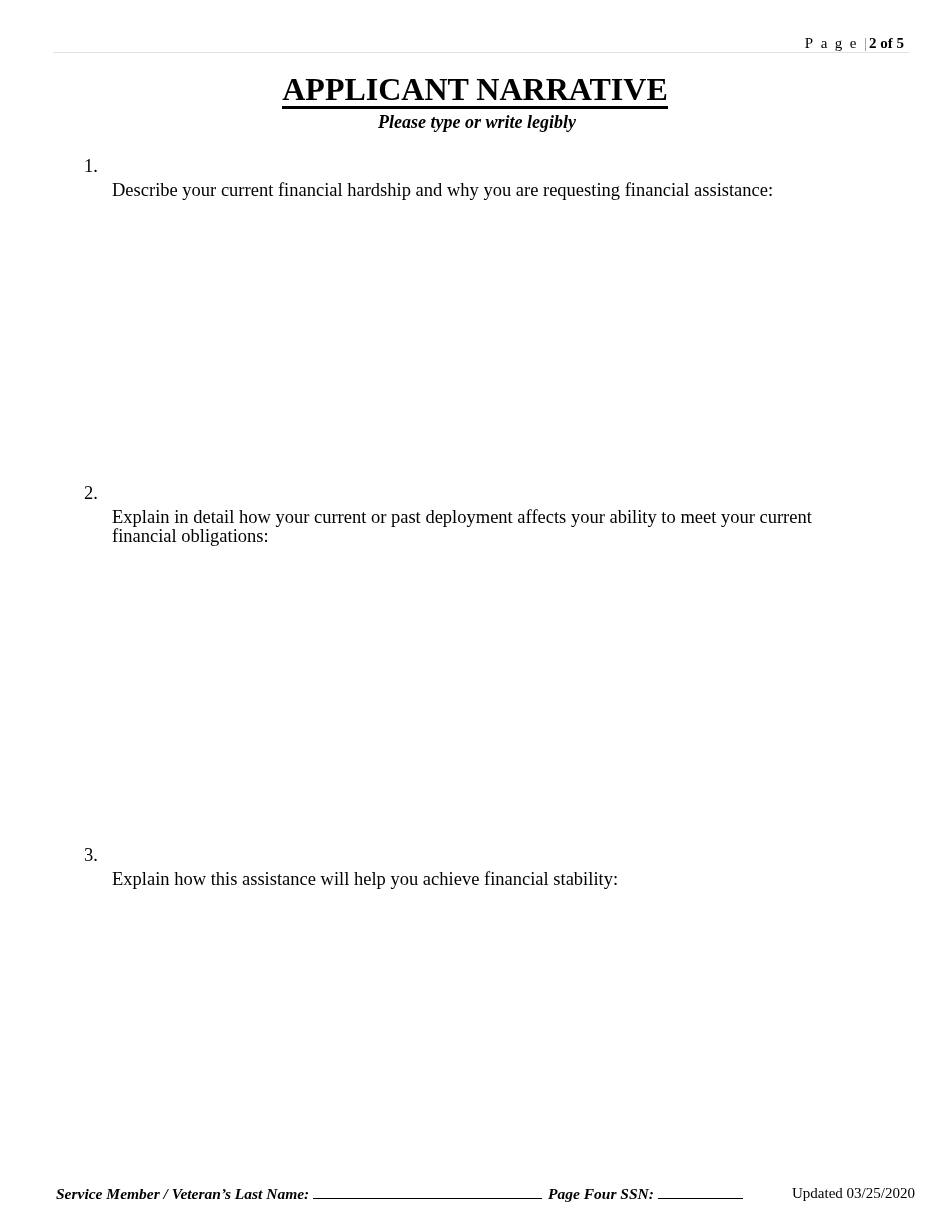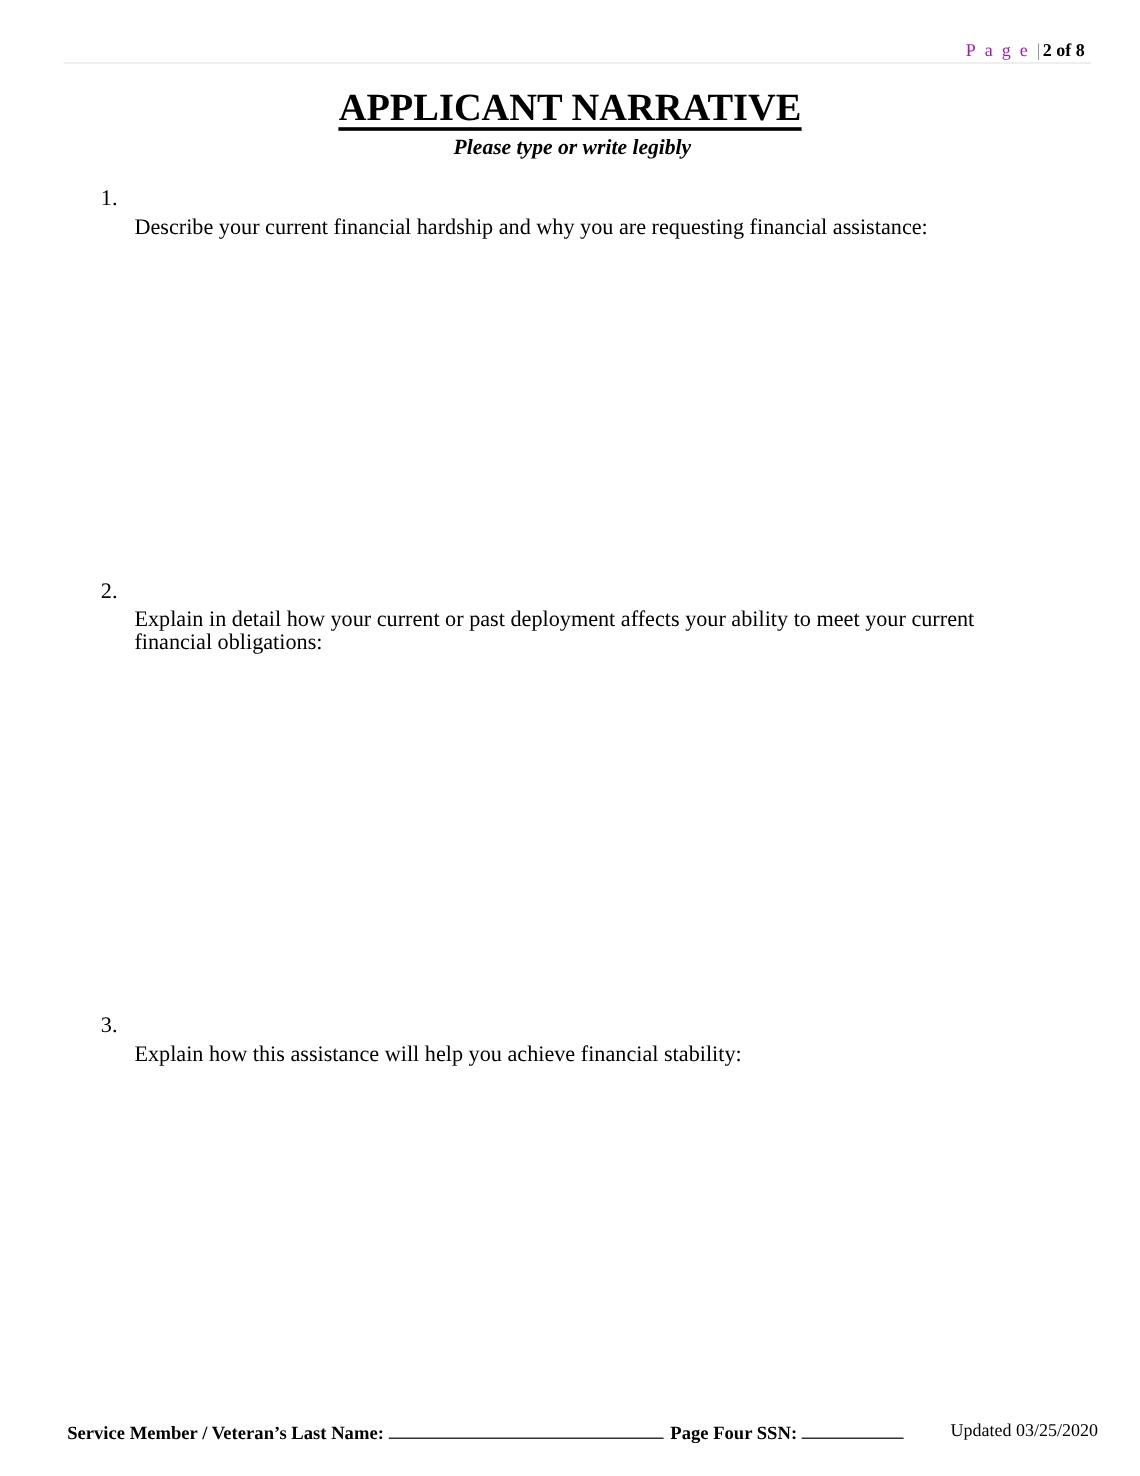--- a/index.html
+++ b/index.html
@@ -8,21 +8,21 @@
       font-family: "Liberation Serif", "DejaVu Serif", serif; color: #000;
     }
     .header-rule {
       position: absolute; left: 53px; top: 52px; width: 856px; height: 1px;
       background: #e3e3e3;
     }
     .page-num {
       position: absolute; right: 46px; top: 34px; font-size: 15px; line-height: 18px;
       white-space: nowrap;
     }
-    .page-word { color: #a21caf; letter-spacing: 7.5px; }
+    .page-word { color: #000000; letter-spacing: 7.5px; }
     .page-sep { color: #8a8a8a; margin-right: 2px; }
     .page-val { font-weight: bold; }
     .title {
       position: absolute; left: 0; width: 950px; top: 70px; text-align: center;
       font-size: 32px; font-weight: bold; line-height: 38px;
     }
     .title span {
       display: inline-block; border-bottom: 3px solid #000; line-height: 32px; padding-bottom: 1px;
     }
     .subtitle {
@@ -35,34 +35,34 @@
     }
     .q-num { width: 28px; flex: none; }
     .q-text { flex: 1; margin-top: 24px; }
     .answer-area {
       position: absolute; left: 112px; width: 780px; background: transparent;
     }
     .footer {
       position: absolute; left: 56px; top: 1183px; width: 860px; font-size: 15.5px;
       line-height: 18px; white-space: nowrap;
     }
-    .footer .lbl { font-weight: bold; }
+    .footer .lbl { font-weight: bold; font-style: italic; }
     .blank {
       display: inline-block; border-bottom: 1.5px solid #000; height: 15px; vertical-align: baseline;
     }
     .updated {
       position: absolute; left: 792px; top: 1186px; font-size: 15px; line-height: 14px; white-space: nowrap;
     }
   </style>
 </head>
 <body>
 
 <div class="header-rule"></div>
 <div class="page-num">
-  <span class="page-word">Page</span><span class="page-sep">|</span><span class="page-val">2 of 8</span>
+  <span class="page-word">Page</span><span class="page-sep">|</span><span class="page-val">2 of 5</span>
 </div>
 
 <div class="title"><span>APPLICANT NARRATIVE</span></div>
 <div class="subtitle">Please type or write legibly</div>
 
 <div class="question" style="top:157px;">
   <span class="q-num">1.</span>
   <span class="q-text">Describe your current financial hardship and why you are requesting financial assistance:</span>
 </div>
 <div class="answer-area" style="top:185px;height:285px;"></div>

